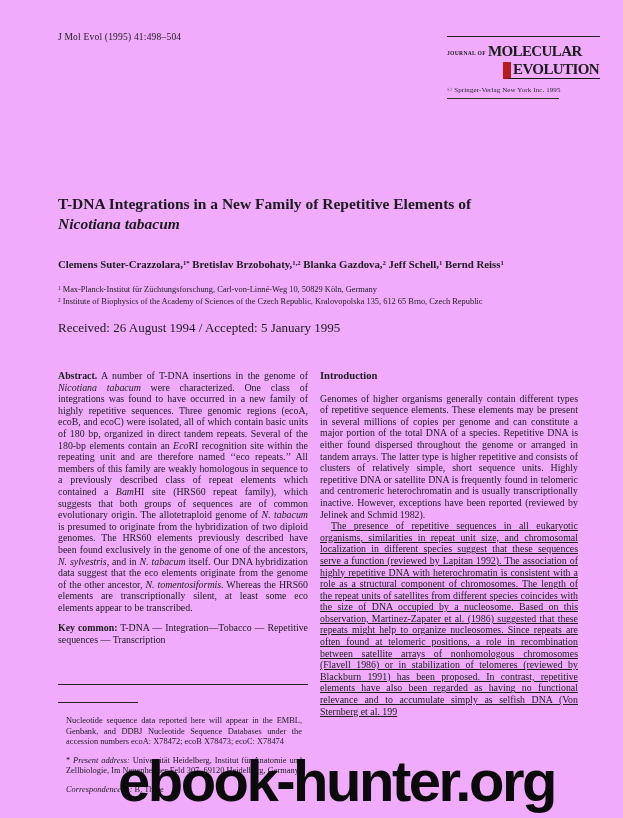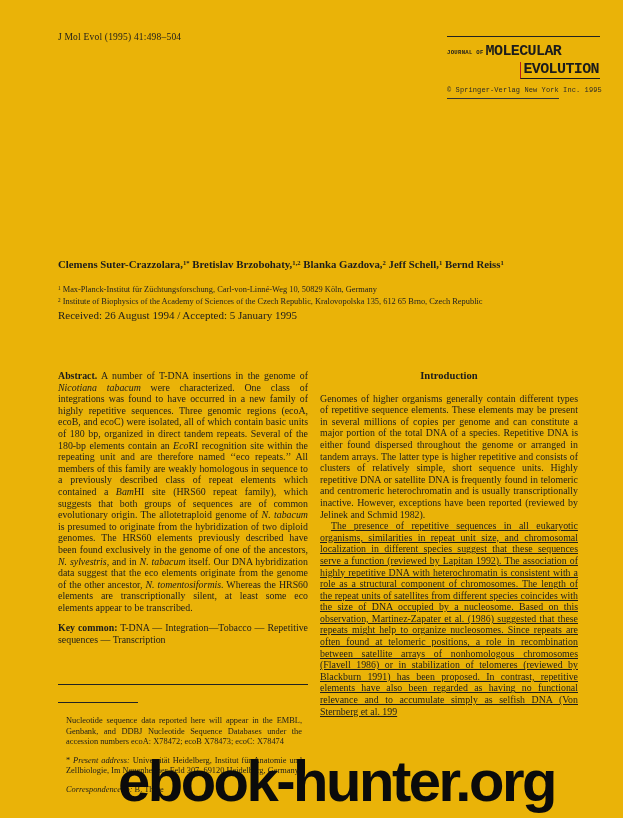--- a/index.html
+++ b/index.html
@@ -1,57 +1,57 @@
 <!DOCTYPE html>
 <html><head>
 <meta charset="utf-8">
 <style>
   html,body{margin:0;padding:0;}
   body{background:#e8e8e6;}
   .page{
     position:relative;
     width:623px;height:818px;
-    background:#eab308;
+    background:#f0abfc;
     overflow:hidden;
     font-family:"Liberation Serif","DejaVu Serif",serif;
     color:#1c1c1c;
   }
   
   .journal-ref{
     position:absolute;left:58px;top:32px;
     font-size:9.5px;letter-spacing:.2px;
   }
   .logo-block{
     position:absolute;left:447px;top:36px;width:153px;
-    font-family:Liberation Mono, monospace;
+    font-family:Liberation Serif, serif;
   }
   .logo-rule-top{border-top:1.6px solid #222;width:153px;}
   .logo-line1{display:flex;align-items:flex-end;margin-top:7px;}
   .logo-journal-of{font-size:5.6px;font-weight:bold;letter-spacing:.3px;margin-right:2px;margin-bottom:3px;white-space:nowrap;}
   .logo-big{font-size:15px;font-weight:bold;letter-spacing:-.6px;line-height:1;white-space:nowrap;}
   .logo-line2{text-align:right;margin-top:1px;}
-  .logo-evolution{display:inline-block;border-left:1px solid #b91c1c;border-bottom:1.6px solid #1a1a1a;padding:0 1px 1px 2px;}
+  .logo-evolution{display:inline-block;border-left:8px solid #b91c1c;border-bottom:1.6px solid #1a1a1a;padding:0 1px 1px 2px;}
   .logo-copyright{font-size:7px;margin-top:7px;letter-spacing:.1px;color:#2a2a2a;white-space:nowrap;}
   .logo-rule-bottom{border-top:1px solid #333;width:112px;margin-top:4px;}
   
   .title{position:absolute;left:58px;top:194px;width:500px;
     font-size:15.5px;font-weight:bold;line-height:19.5px;}
   .title .t2{font-style:italic;}
   .authors{position:absolute;left:58px;top:258px;width:525px;
     font-size:10.8px;font-weight:bold;line-height:13px;}
   .affiliations{position:absolute;left:58px;top:284px;width:528px;
     font-size:8.4px;line-height:11px;color:#222;}
-  .received{position:absolute;left:58px;top:309px;width:520px;font-size:11px;}
+  .received{position:absolute;left:58px;top:320px;width:520px;font-size:13px;}
   
   .col{position:absolute;top:370px;font-size:9.9px;line-height:11.6px;text-align:justify;}
   .col-left{left:58px;width:250px;height:324px;overflow:hidden;}
   .col-right{left:320px;width:258px;height:420px;overflow:hidden;}
   .abstract-p{margin:0;}
   .keywords-p{margin:9px 0 0 0;}
-  .intro-heading{font-size:10.6px;font-weight:bold;margin:0 0 11px 0;text-align:center;}
+  .intro-heading{font-size:10.6px;font-weight:bold;margin:0 0 11px 0;text-align:left;}
   .intro-p1{margin:0;}
   .intro-p2{margin:0;text-indent:11px;text-decoration:underline;}
   
   .keyword-rule{position:absolute;left:58px;top:684px;width:250px;border-top:1.6px solid #222;}
   .footnote-rule{position:absolute;left:58px;top:702px;width:80px;border-top:1px solid #222;}
   .footnotes{position:absolute;left:58px;top:708px;width:252px;
     font-size:8.4px;line-height:10.5px;text-align:justify;}
   .footnotes p{margin:8px;}
   
   .seg-b{font-weight:bold;}
@@ -78,20 +78,24 @@
       <span class="logo-journal-of">JOURNAL OF</span>
       <span class="logo-big">MOLECULAR</span>
     </div>
     <div class="logo-line2">
       <span class="logo-big logo-evolution">EVOLUTION</span>
     </div>
     <div class="logo-copyright">© Springer-Verlag New York Inc. 1995</div>
     <div class="logo-rule-bottom"></div>
   </div>
 
+  <div class="title">
+    <div class="t1">T-DNA Integrations in a New Family of Repetitive Elements of</div>
+    <div class="t2">Nicotiana tabacum</div>
+  </div>
 
   <div class="authors"><span>Clemens Suter-Crazzolara,</span><span class="seg-sup">1*</span><span> Bretislav Brzobohaty,</span><span class="seg-sup">1,2</span><span> Blanka Gazdova,</span><span class="seg-sup">2</span><span> Jeff Schell,</span><span class="seg-sup">1</span><span> Bernd Reiss</span><span class="seg-sup">1</span></div>
 
   <div class="affiliations">
     <div><span class="seg-sup">1</span><span> Max-Planck-Institut für Züchtungsforschung, Carl-von-Linné-Weg 10, 50829 Köln, Germany</span></div>
     <div><span class="seg-sup">2</span><span> Institute of Biophysics of the Academy of Sciences of the Czech Republic, Kralovopolska 135, 612 65 Brno, Czech Republic</span></div>
   </div>
 
   <div class="received">Received: 26 August 1994 / Accepted: 5 January 1995</div>
 

